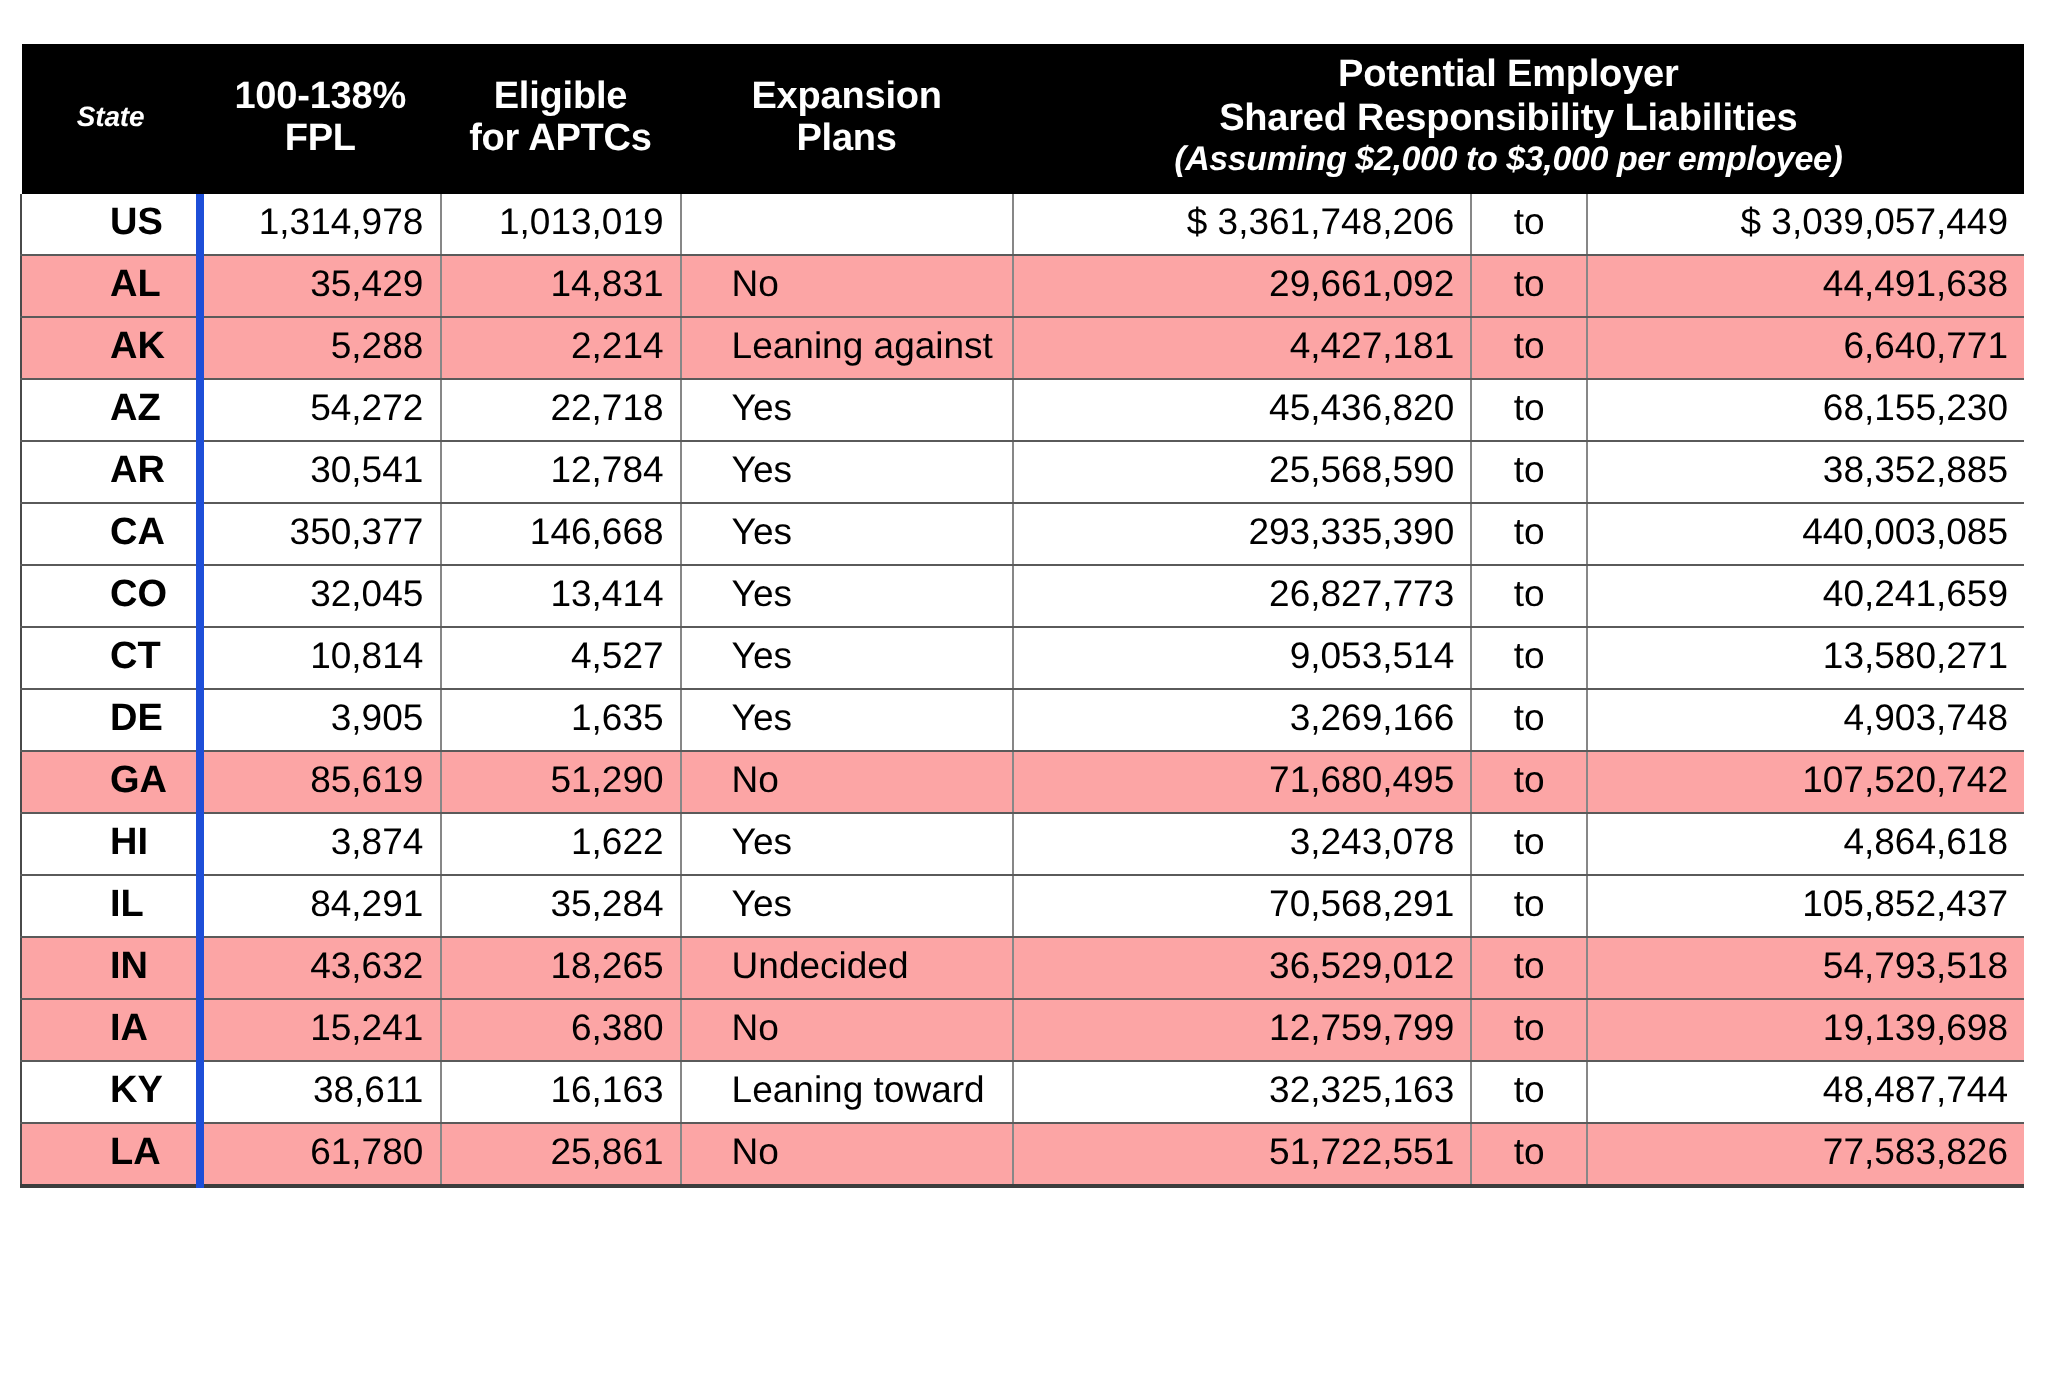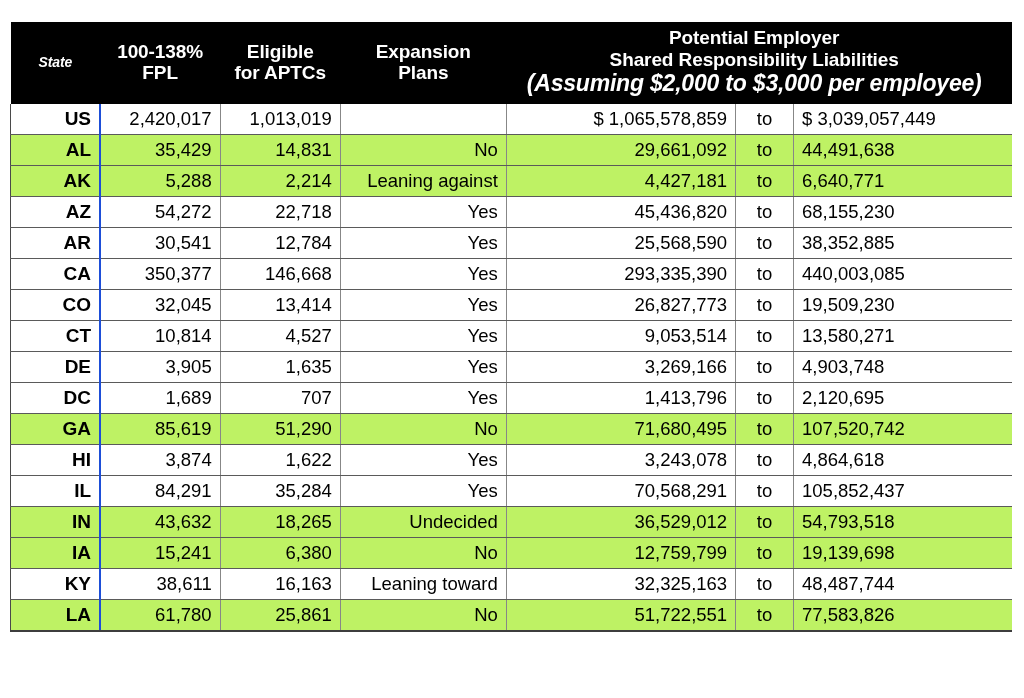--- a/index.html
+++ b/index.html
@@ -66,54 +66,54 @@
     display: block;
     font-weight: bold;
     font-size: 19px;
     line-height: 1.14;
     white-space: nowrap;
   }
   .liab-line3 {
     display: block;
     font-style: italic;
     font-weight: bold;
-    font-size: 23px;
+    font-size: 17px;
     line-height: 1.2;
     white-space: nowrap;
     letter-spacing: -0.2px;
   }
 
   
   tbody td {
     font-size: 18.5px;
     line-height: 1;
     height: 30px;
     padding: 0 8px;
     border-right: 1px solid #878787;
     border-bottom: 1px solid #5a5a5a;
     background: #ffffff;
     color: #000000;
     white-space: nowrap;
     overflow: hidden;
     vertical-align: middle;
   }
 
-  tbody tr.shaded td { background: #bef264; }
+  tbody tr.shaded td { background: #fca5a5; }
 
   tbody td.cell-state {
     font-weight: bold;
-    text-align: right;
+    text-align: left;
     font-size: 19px;
-    border-right: 2px solid #1d4ed8;
+    border-right: 4px solid #1d4ed8;
     padding-left: 44px;
   }
   tbody td.cell-num   { text-align: right; }
-  tbody td.cell-plans { text-align: right;  padding-left: 25px; }
+  tbody td.cell-plans { text-align: left;  padding-left: 25px; }
   tbody td.cell-to    { text-align: center; padding: 0 4px; }
-  tbody td.cell-high  { text-align: left; border-right: none; }
+  tbody td.cell-high  { text-align: right; border-right: none; }
 
   
   tbody tr td:first-child { border-left: 1px solid #4a4a4a; }
   tbody tr:last-child td  { border-bottom: 2px solid #3d3d3d; }
 
   
   tbody tr.first-row td { border-top: none; }
   tbody tr.first-row td.cell-state { font-size: 19px; }
 </style>
 </head>
@@ -155,24 +155,24 @@
           <span class="liab-line1">Potential Employer</span>
           <span class="liab-line2">Shared Responsibility Liabilities</span>
           <span class="liab-line3">(Assuming $2,000 to $3,000 per employee)</span>
         </th>
       </tr>
     </thead>
 
     <tbody id="table-body">
         <tr class="first-row">
           <td class="cell-state">US</td>
-          <td class="cell-num">2,420,017</td>
+          <td class="cell-num">1,314,978</td>
           <td class="cell-num">1,013,019</td>
           <td class="cell-plans"></td>
-          <td class="cell-num">$ 1,065,578,859</td>
+          <td class="cell-num">$ 3,361,748,206</td>
           <td class="cell-to">to</td>
           <td class="cell-high">$ 3,039,057,449</td>
         </tr>
         <tr class="shaded">
           <td class="cell-state">AL</td>
           <td class="cell-num">35,429</td>
           <td class="cell-num">14,831</td>
           <td class="cell-plans">No</td>
           <td class="cell-num">29,661,092</td>
           <td class="cell-to">to</td>
@@ -214,48 +214,39 @@
           <td class="cell-to">to</td>
           <td class="cell-high">440,003,085</td>
         </tr>
         <tr>
           <td class="cell-state">CO</td>
           <td class="cell-num">32,045</td>
           <td class="cell-num">13,414</td>
           <td class="cell-plans">Yes</td>
           <td class="cell-num">26,827,773</td>
           <td class="cell-to">to</td>
-          <td class="cell-high">19,509,230</td>
+          <td class="cell-high">40,241,659</td>
         </tr>
         <tr>
           <td class="cell-state">CT</td>
           <td class="cell-num">10,814</td>
           <td class="cell-num">4,527</td>
           <td class="cell-plans">Yes</td>
           <td class="cell-num">9,053,514</td>
           <td class="cell-to">to</td>
           <td class="cell-high">13,580,271</td>
         </tr>
         <tr>
           <td class="cell-state">DE</td>
           <td class="cell-num">3,905</td>
           <td class="cell-num">1,635</td>
           <td class="cell-plans">Yes</td>
           <td class="cell-num">3,269,166</td>
           <td class="cell-to">to</td>
           <td class="cell-high">4,903,748</td>
-        </tr>
-        <tr>
-          <td class="cell-state">DC</td>
-          <td class="cell-num">1,689</td>
-          <td class="cell-num">707</td>
-          <td class="cell-plans">Yes</td>
-          <td class="cell-num">1,413,796</td>
-          <td class="cell-to">to</td>
-          <td class="cell-high">2,120,695</td>
         </tr>
         <tr class="shaded">
           <td class="cell-state">GA</td>
           <td class="cell-num">85,619</td>
           <td class="cell-num">51,290</td>
           <td class="cell-plans">No</td>
           <td class="cell-num">71,680,495</td>
           <td class="cell-to">to</td>
           <td class="cell-high">107,520,742</td>
         </tr>

